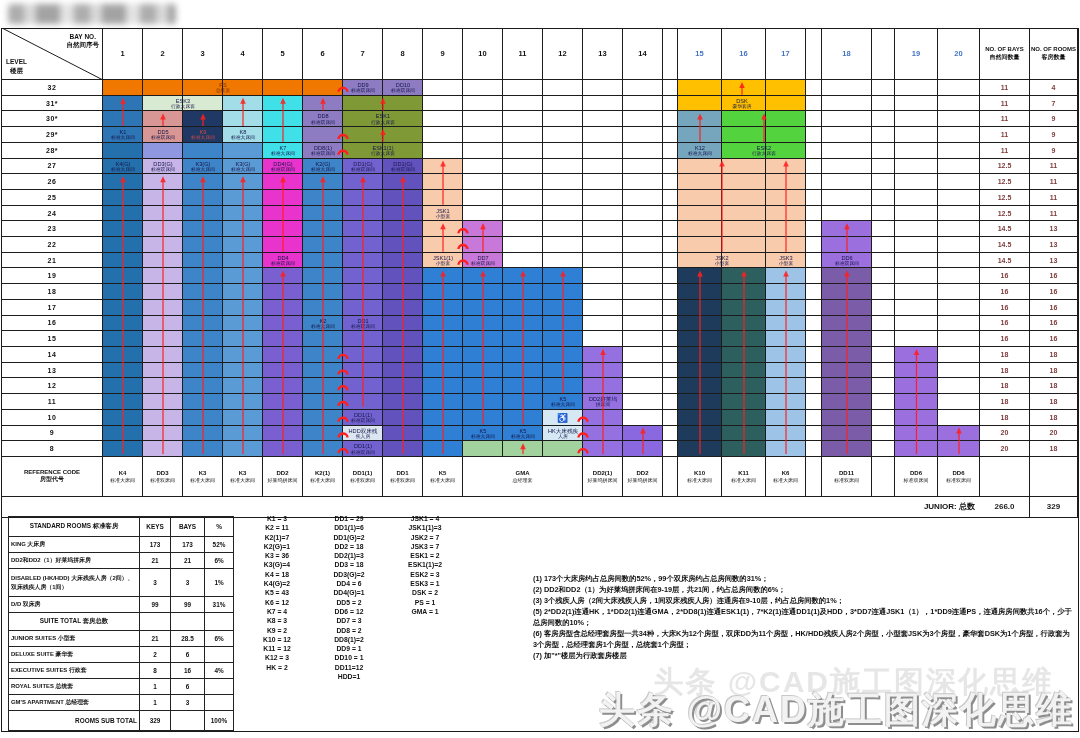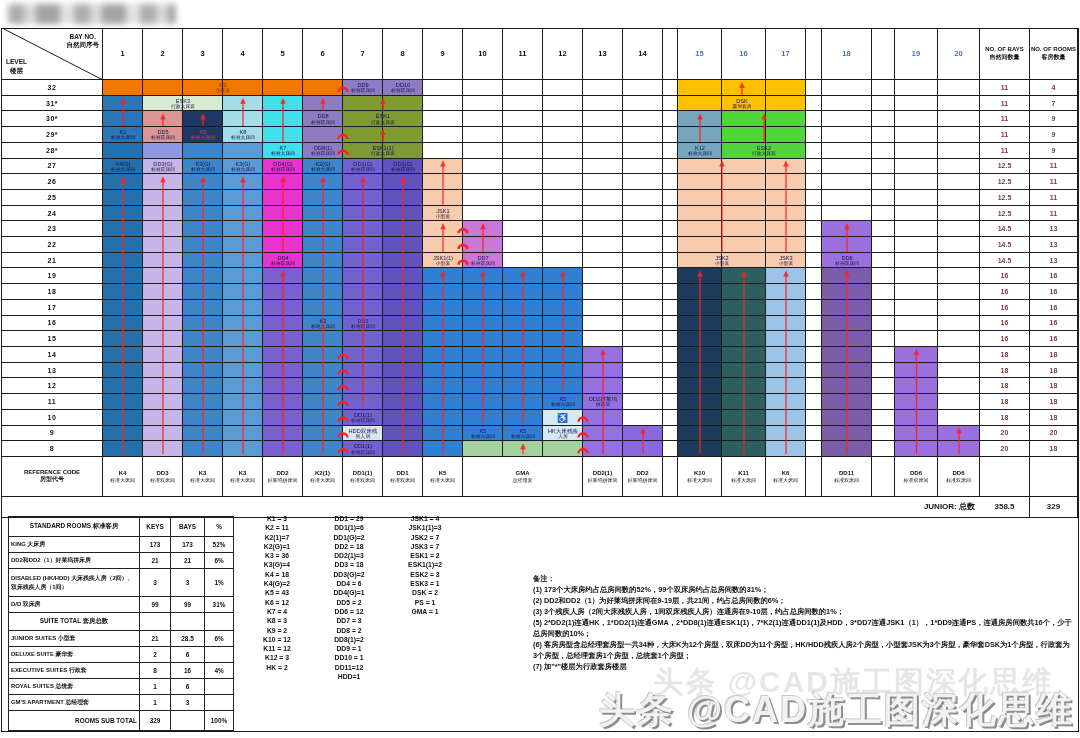--- a/index.html
+++ b/index.html
@@ -958,21 +958,21 @@
       <div class="cell ref" style="left: 938px; top: 456.992px; width: 42px; height: 40px;">
         <span class="c">DD6</span>
         <span class="d">标准双床间</span>
       </div>
       <div class="cell" style="left: 663px; top: 456.992px; width: 15px; height: 40px;"></div>
       <div class="cell" style="left: 806px; top: 456.992px; width: 16px; height: 40px;"></div>
       <div class="cell" style="left: 872px; top: 456.992px; width: 23px; height: 40px;"></div>
       <div class="cell" style="left: 980px; top: 456.992px; width: 50px; height: 40px;"></div>
       <div class="cell" style="left: 1030px; top: 456.992px; width: 48px; height: 40px;"></div>
       <div class="totlab" style="left: 2px; top: 496.992px; width: 978px; height: 21px;">JUNIOR: 总数</div>
-      <div class="cell totval" style="left: 980px; top: 496.992px; width: 50px; height: 21px;">358.5</div>
+      <div class="cell totval" style="left: 980px; top: 496.992px; width: 50px; height: 21px;">266.0</div>
       <div class="cell totval" style="left: 1030px; top: 496.992px; width: 48px; height: 21px;">329</div>
     </div>
   <svg id="overlay" width="1080" height="738">
       <line x1="123" y1="126.124" x2="123" y2="102.708" stroke="#FF1F1F" stroke-width="1.3" opacity="0.9"></line>
       <polygon points="120.2,103.708 125.8,103.708 123,97.708" fill="#FF1F1F" opacity="0.9"></polygon>
       <line x1="243" y1="126.124" x2="243" y2="102.708" stroke="#FF1F1F" stroke-width="1.3" opacity="0.9"></line>
       <polygon points="240.2,103.708 245.8,103.708 243,97.708" fill="#FF1F1F" opacity="0.9"></polygon>
       <line x1="283" y1="141.832" x2="283" y2="102.708" stroke="#FF1F1F" stroke-width="1.3" opacity="0.9"></line>
       <polygon points="280.2,103.708 285.8,103.708 283,97.708" fill="#FF1F1F" opacity="0.9"></polygon>
       <line x1="323" y1="110.416" x2="323" y2="102.708" stroke="#FF1F1F" stroke-width="1.3" opacity="0.9"></line>
@@ -1186,21 +1186,20 @@
         <div>ESK1 = 2</div>
         <div>ESK1(1)=2</div>
         <div>ESK2 = 3</div>
         <div>ESK3 = 1</div>
         <div>DSK = 2</div>
         <div>PS = 1</div>
         <div>GMA = 1</div>
       </div>
     </div>
   <div id="notes">
-      <div>备注：</div>
       <div>(1) 173个大床房约占总房间数的52%，99个双床房约占总房间数的31%；</div>
       <div>(2) DD2和DD2（1）为好莱坞拼床间在9-19层，共21间，约占总房间数的6%；</div>
       <div>(3) 3个残疾人房（2间大床残疾人房，1间双床残疾人房）连通房在9-10层，约占总房间数的1%；</div>
       <div>(5) 2*DD2(1)连通HK，1*DD2(1)连通GMA，2*DD8(1)连通ESK1(1)，7*K2(1)连通DD1(1)及HDD，3*DD7连通JSK1（1），1*DD9连通PS，连通房房间数共16个，少于总房间数的10%；</div>
       <div>(6) 客房房型含总经理套房型一共34种，大床K为12个房型，双床DD为11个房型，HK/HDD残疾人房2个房型，小型套JSK为3个房型，豪华套DSK为1个房型，行政套为3个房型，总经理套房1个房型，总统套1个房型；</div>
       <div>(7) 加"*"楼层为行政套房楼层</div>
     </div>
   <div id="wm-echo">头条 @CAD施工图深化思维</div>
   <div id="watermark">头条 @CAD施工图深化思维</div>
 </div>

